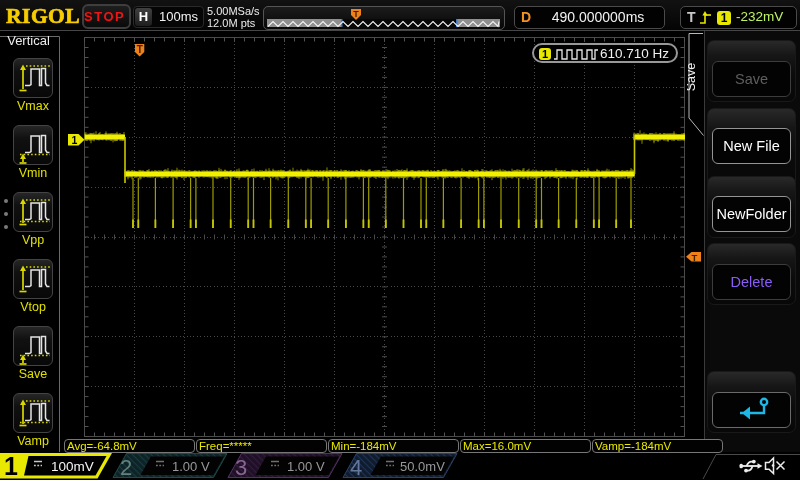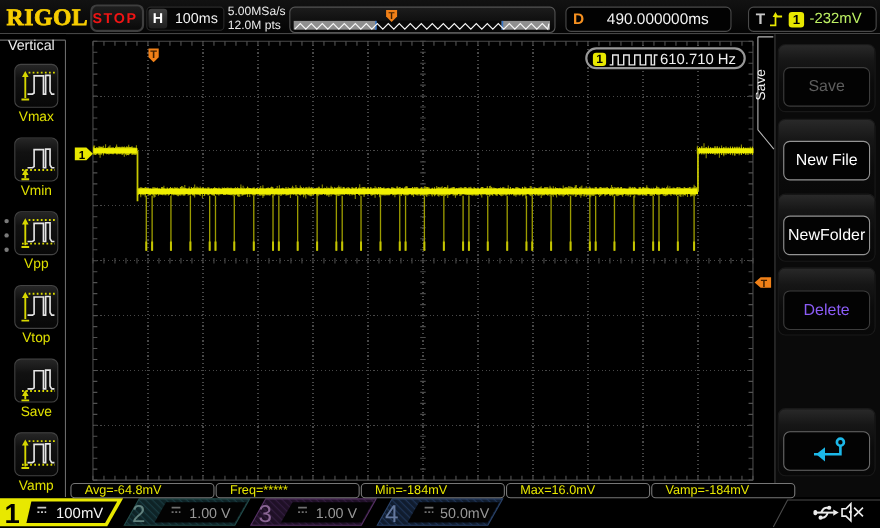--- a/index.html
+++ b/index.html
@@ -36,21 +36,21 @@
 .mlab{position:absolute;left:0px;width:66px;text-align:center;color:#e0e000;font-size:12.5px}
 .dot{position:absolute;left:4px;width:4px;height:4px;border-radius:2px;background:#7a7a7a}
 
 #rightmenu{position:absolute;left:704px;top:31px;width:96px;height:421px;background:#0a0a0a;border-left:1px solid #3a3a3a}
 .key{position:absolute;left:2px;width:89px;border-radius:7px;
 background:linear-gradient(#292929,#161616 24%,#0b0b0b 58%,#080808);border:1px solid #191919}
 .keyin{position:absolute;left:4px;width:79px;border-radius:6px;background:#030303;border:1px solid #555;
 display:flex;align-items:center;justify-content:center;font-size:14.5px;white-space:nowrap;overflow:hidden}
 
 .meas{position:absolute;top:438.5px;width:131px;height:14px;border:1px solid #777;border-radius:4px;
-background:#020202;color:#e8e800;font-size:11.5px;line-height:12px;padding-left:12px;z-index:5}
+background:#020202;color:#e8e800;font-size:11.5px;line-height:12px;padding-left:2px;z-index:5}
 
 #chbar{position:absolute;left:0;top:452px;width:800px;height:28px;background:#000}
 </style></head><body>
 <div id="scr">
 
 <div id="topbar">
  <div id="logo">RIGOL</div>
  <div id="stopbtn">STOP</div>
  <div id="hbox">
         <div class="h">H</div>

